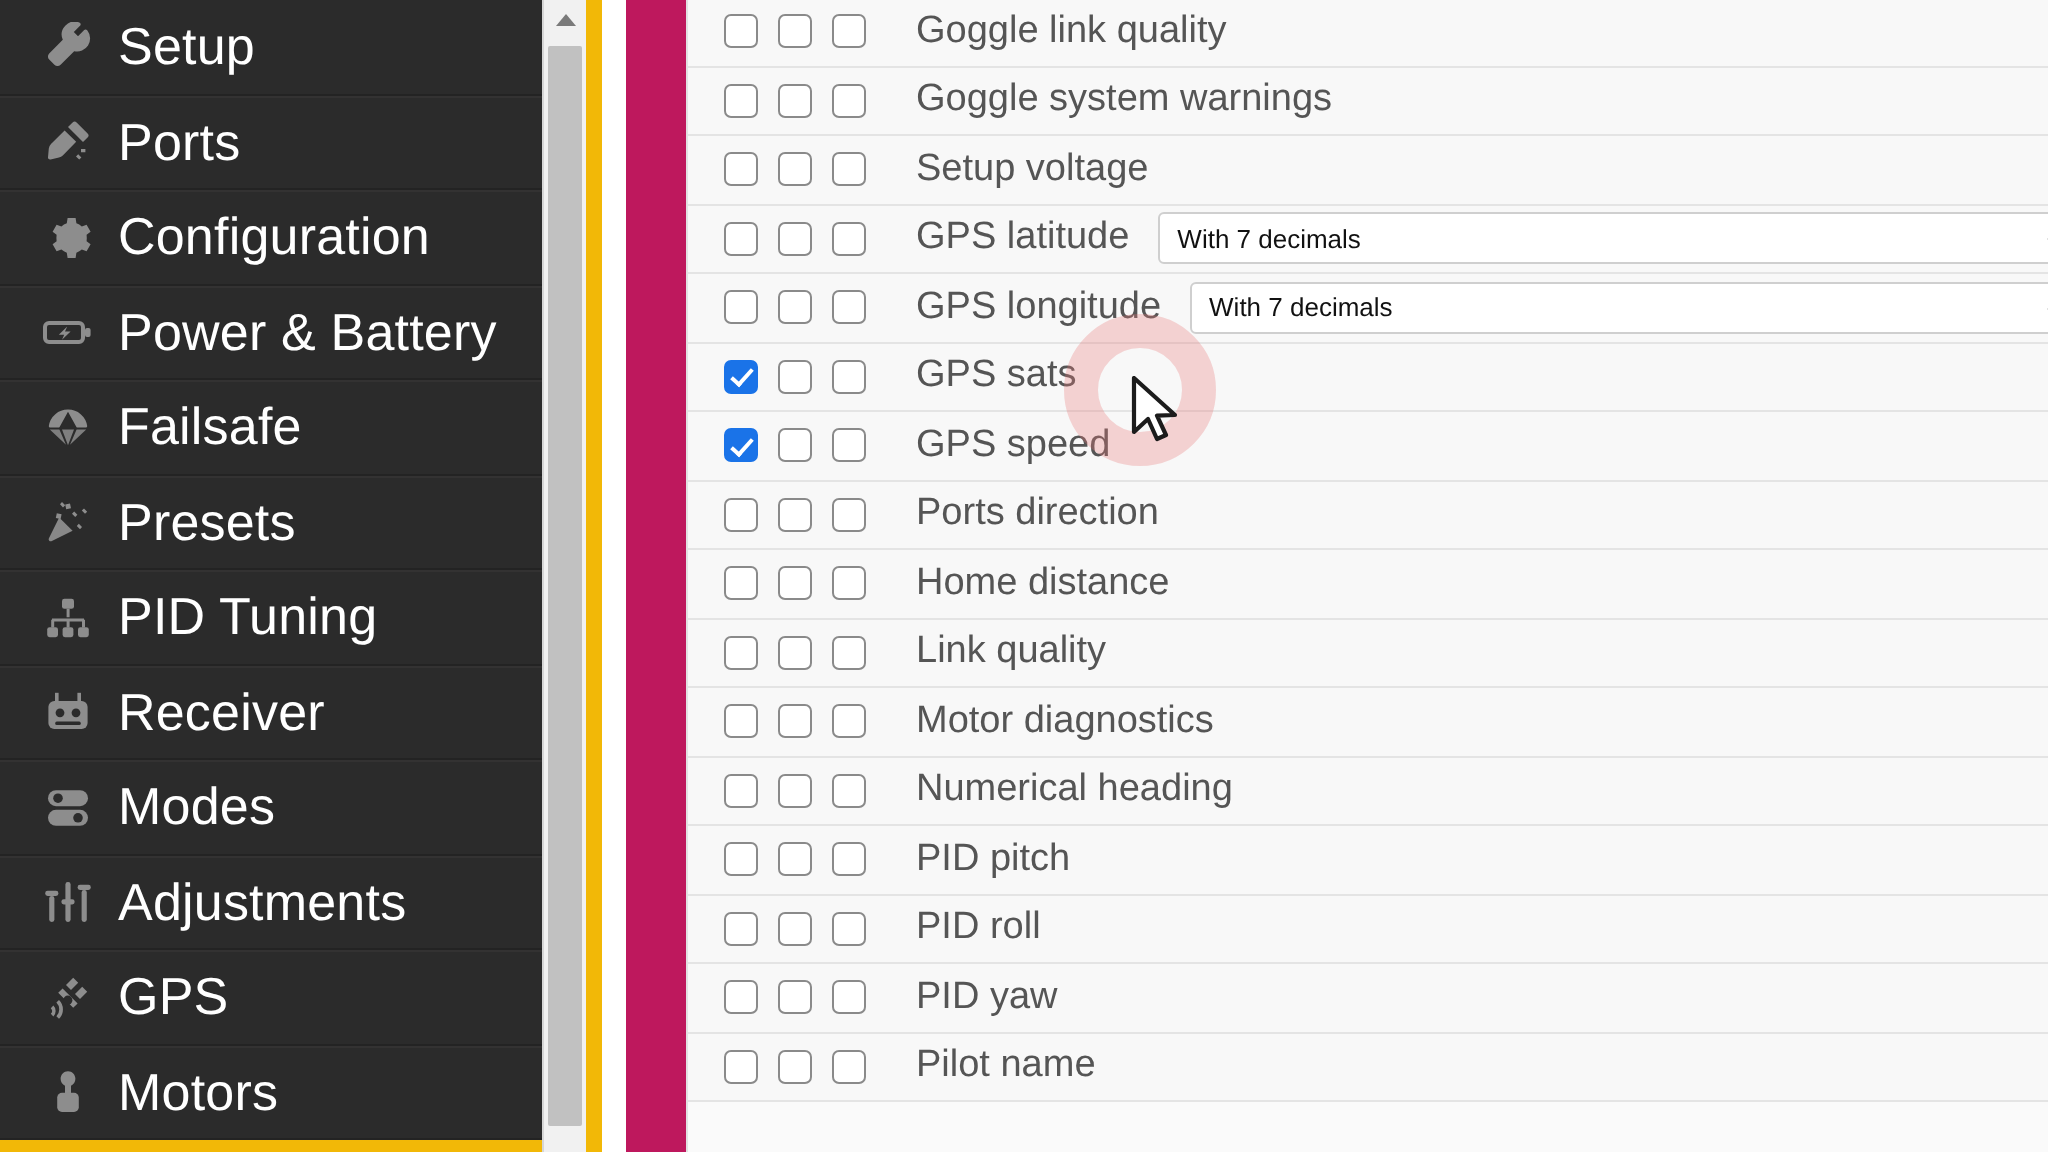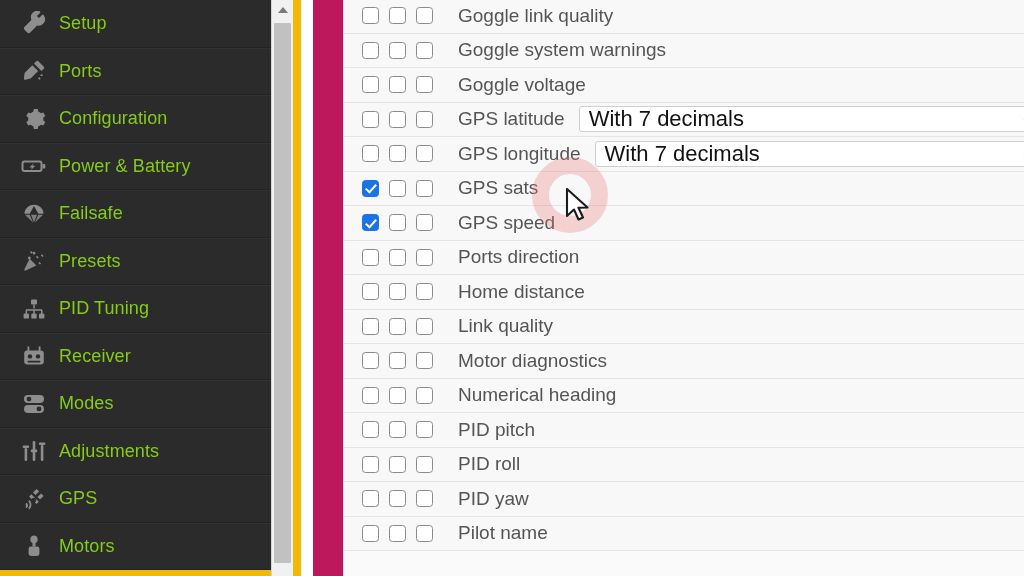--- a/index.html
+++ b/index.html
@@ -54,22 +54,22 @@
     height: 26px;
     flex: 0 0 30px;
     display: flex;
     align-items: center;
     justify-content: center;
     color: #8d8d8d;
     margin-right: 10px;
   }
   .nav-icon svg { display: block; }
   .nav-label {
-    color: #84cc16;
-    font-size: 18px;
+    color: #ffffff;
+    font-size: 26px;
     letter-spacing: 0.1px;
     white-space: nowrap;
   }
 
   
   .scrollbar {
     position: absolute;
     left: 271px;
     top: 0;
     width: 22px;
@@ -193,21 +193,21 @@
     border-radius: 3px;
     box-sizing: border-box;
     display: flex;
     align-items: center;
     justify-content: space-between;
     padding: 0 8px 0 9px;
     margin-right: -36px;
     position: relative;
   }
   .dropdown-value {
-    font-size: 22px;
+    font-size: 13px;
     color: #111111;
     white-space: nowrap;
   }
   .chev {
     position: absolute;
     right: 34px;
     top: 7px;
     width: 9px;
     height: 9px;
     border: solid #2a2a2a;
@@ -390,21 +390,21 @@
             <div class="cb"></div>
           </div>
           <div class="row-label">Goggle system warnings</div>
         </div>
         <div class="row">
           <div class="cbs">
             <div class="cb"></div>
             <div class="cb"></div>
             <div class="cb"></div>
           </div>
-          <div class="row-label">Goggle voltage</div>
+          <div class="row-label">Setup voltage</div>
         </div>
         <div class="row">
           <div class="cbs">
             <div class="cb"></div>
             <div class="cb"></div>
             <div class="cb"></div>
           </div>
           <div class="row-label">GPS latitude</div>
           <div class="dropdown">
             <span class="dropdown-value">With 7 decimals</span>

